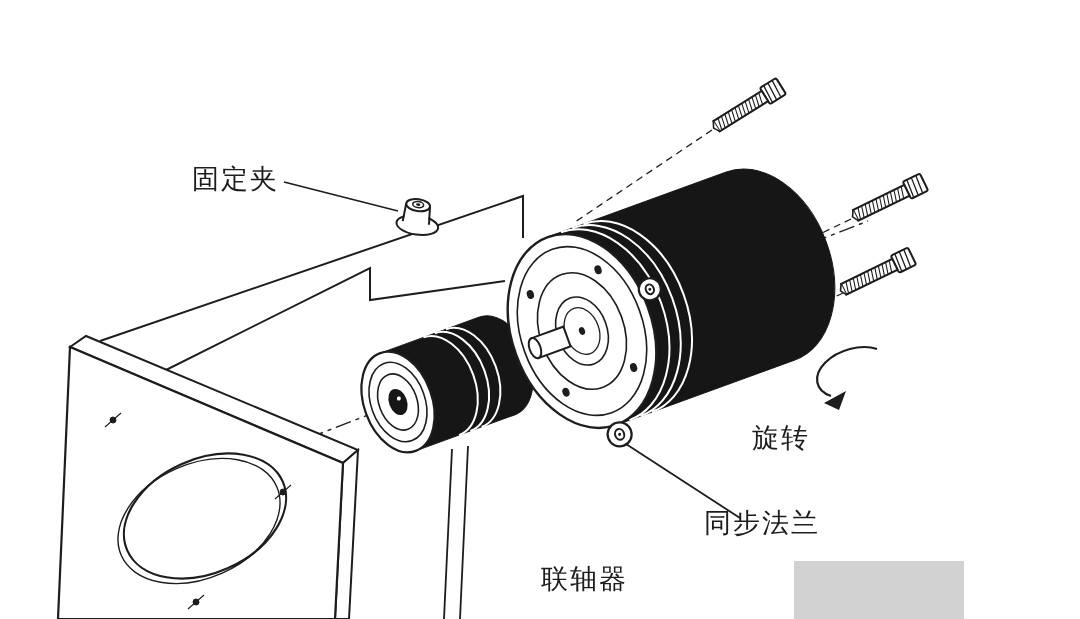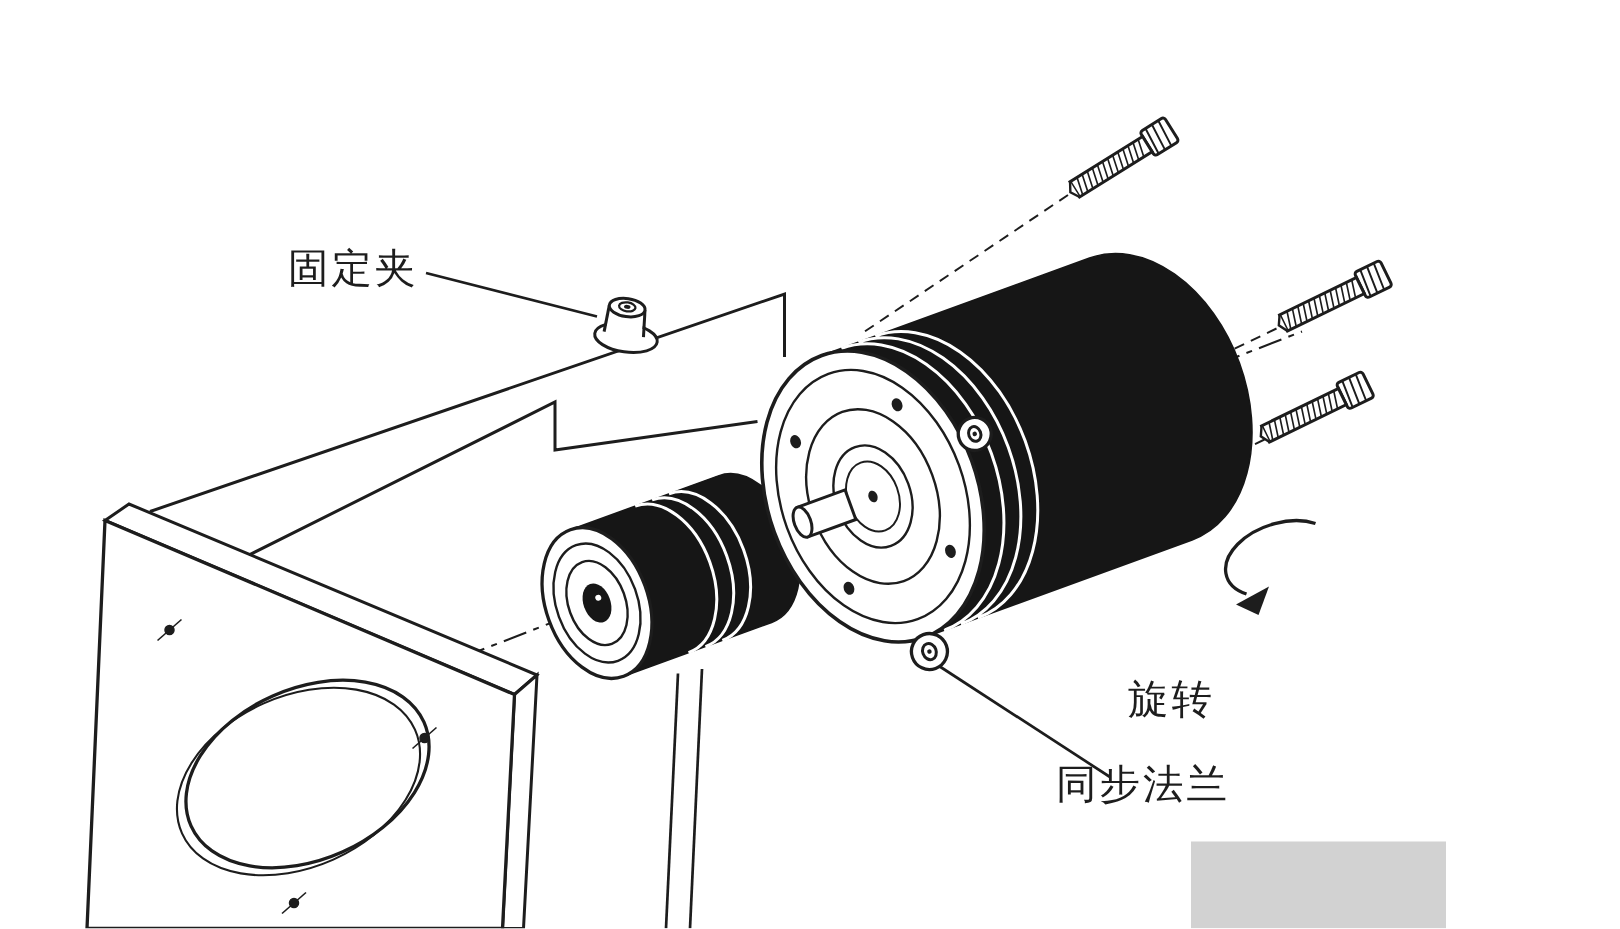--- a/index.html
+++ b/index.html
@@ -126,16 +126,17 @@
       <line x1="284" y1="182" x2="398" y2="211"></line>
       <line x1="626" y1="444" x2="740" y2="518"></line>
       <line x1="452" y1="449" x2="444" y2="619"></line>
       <line x1="468" y1="446" x2="460" y2="619"></line>
     </g>
 
     <rect x="794" y="561" width="286" height="58" fill="#d2d2d2"></rect>
   </svg>
 
   <div class="diagram-label" style="left:192px;top:161px;">固定夹</div>
-  <div class="diagram-label" style="left:752px;top:420px;margin-top:28px;">旋转</div>
+  <div class="diagram-label" style="left:752px;top:420px;">旋转</div>
   <div class="diagram-label" style="left:704px;top:505px;">同步法兰</div>
+  <div class="diagram-label" style="left:541px;top:561px;">联轴器</div>
 
 </div>
 
 </body></html>

